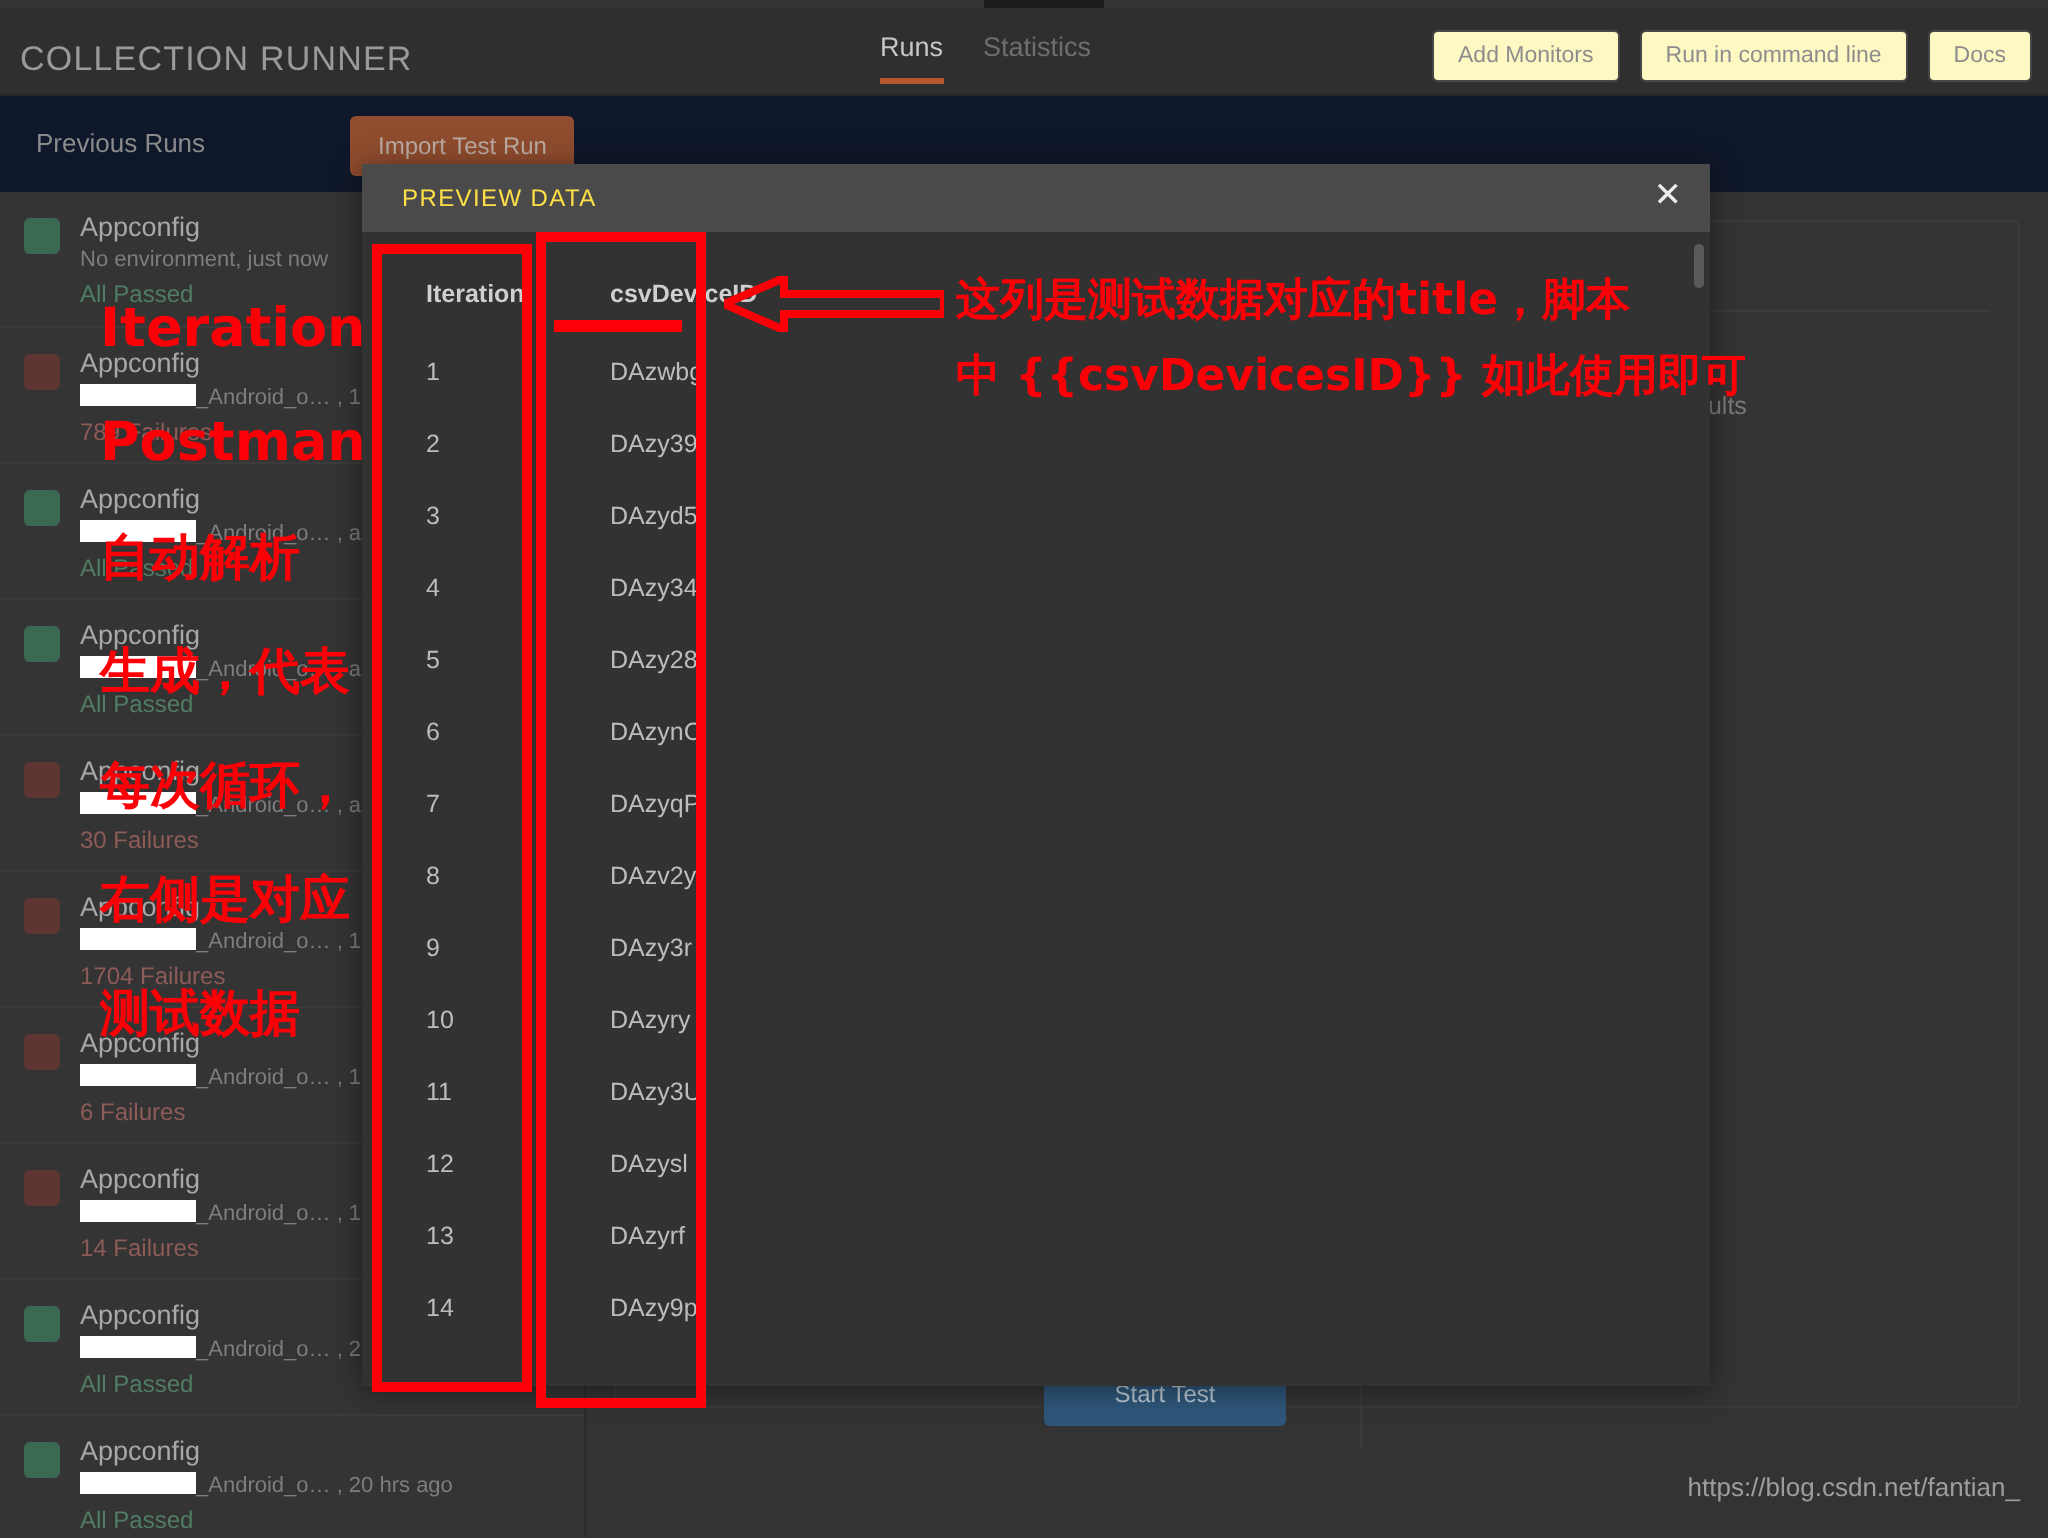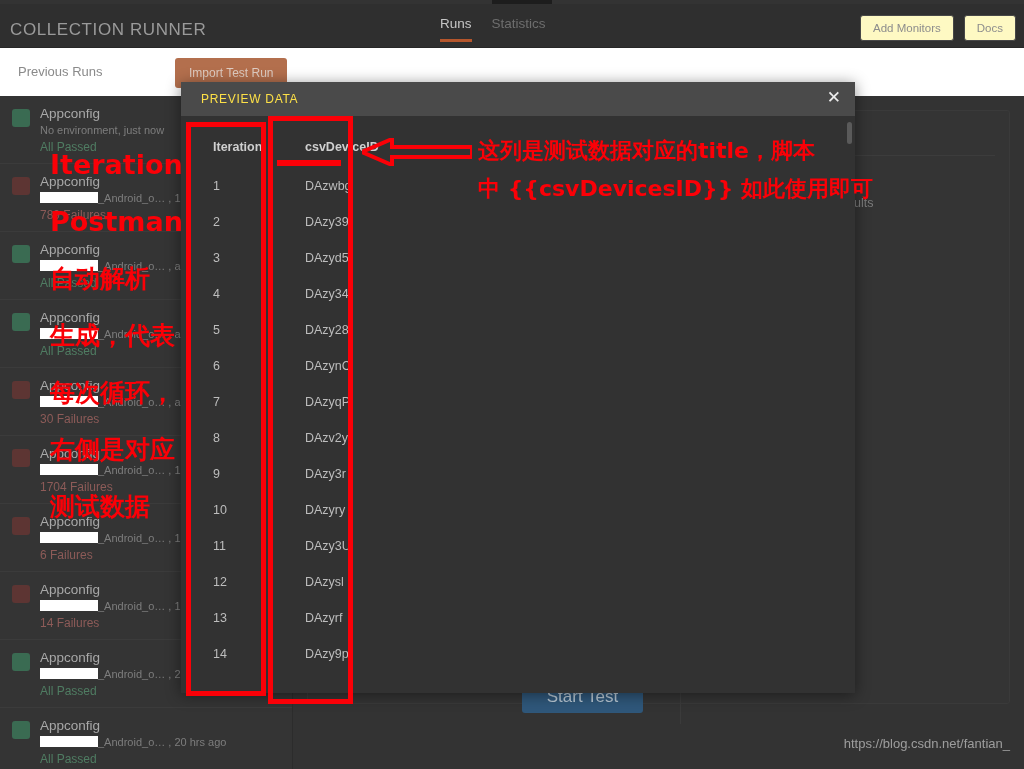--- a/index.html
+++ b/index.html
@@ -51,21 +51,21 @@
   .hbtn {
     border: 1px solid #474747; border-radius: 3px;
     background: #fef9c3; color: #8d8d8d;
     font-size: 11.5px; padding: 6px 12px; cursor: pointer;
     white-space: nowrap;
   }
 
   
   .subbar {
     position: absolute; left: 0; top: 48px; width: 1024px; height: 48px;
-    background: #ffffff;
+    background: #0f172a;
   }
   .prev-runs {
     position: absolute; left: 18px; top: 16px;
     color: #8a8a8a; font-size: 13px;
   }
   .import-btn {
     position: absolute; left: 175px; top: 58px;
     background: #a6562f; color: #d9c4b8;
     font-size: 12px; padding: 8px 14px; border-radius: 3px;
     cursor: pointer; opacity: .85;
@@ -121,21 +121,21 @@
     background: #3b3b3b;
   }
   .results-text {
     position: absolute; left: 520px; top: 100px;
     color: #7b7b7b; font-size: 12.5px;
   }
   .start-test {
     position: absolute; left: 229px; top: 585px;
     width: 121px; height: 32px; border-radius: 3px;
     background: #2f577a; color: #b9c8d4;
-    font-size: 17px; text-align: center; line-height: 32px;
+    font-size: 12px; text-align: center; line-height: 32px;
     cursor: pointer;
   }
   .watermark {
     position: absolute; right: 14px; bottom: 18px;
     color: #b0b0b0; font-size: 13px; opacity: .85;
   }
 
   
   .modal {
     position: absolute; left: 181px; top: 82px;
@@ -219,20 +219,21 @@
   <div class="header">
     <div class="header-title">COLLECTION RUNNER</div>
 
     <div class="tabs">
       <div class="tab active">Runs</div>
       <div class="tab">Statistics</div>
     </div>
 
     <div class="header-btns">
       <div class="hbtn">Add Monitors</div>
+      <div class="hbtn">Run in command line</div>
       <div class="hbtn">Docs</div>
     </div>
   </div>
 
   <div class="subbar">
     <div class="prev-runs">Previous Runs</div>
   </div>
   <div class="import-btn">Import Test Run</div>
 
   <div class="sidebar" id="sidebar">

